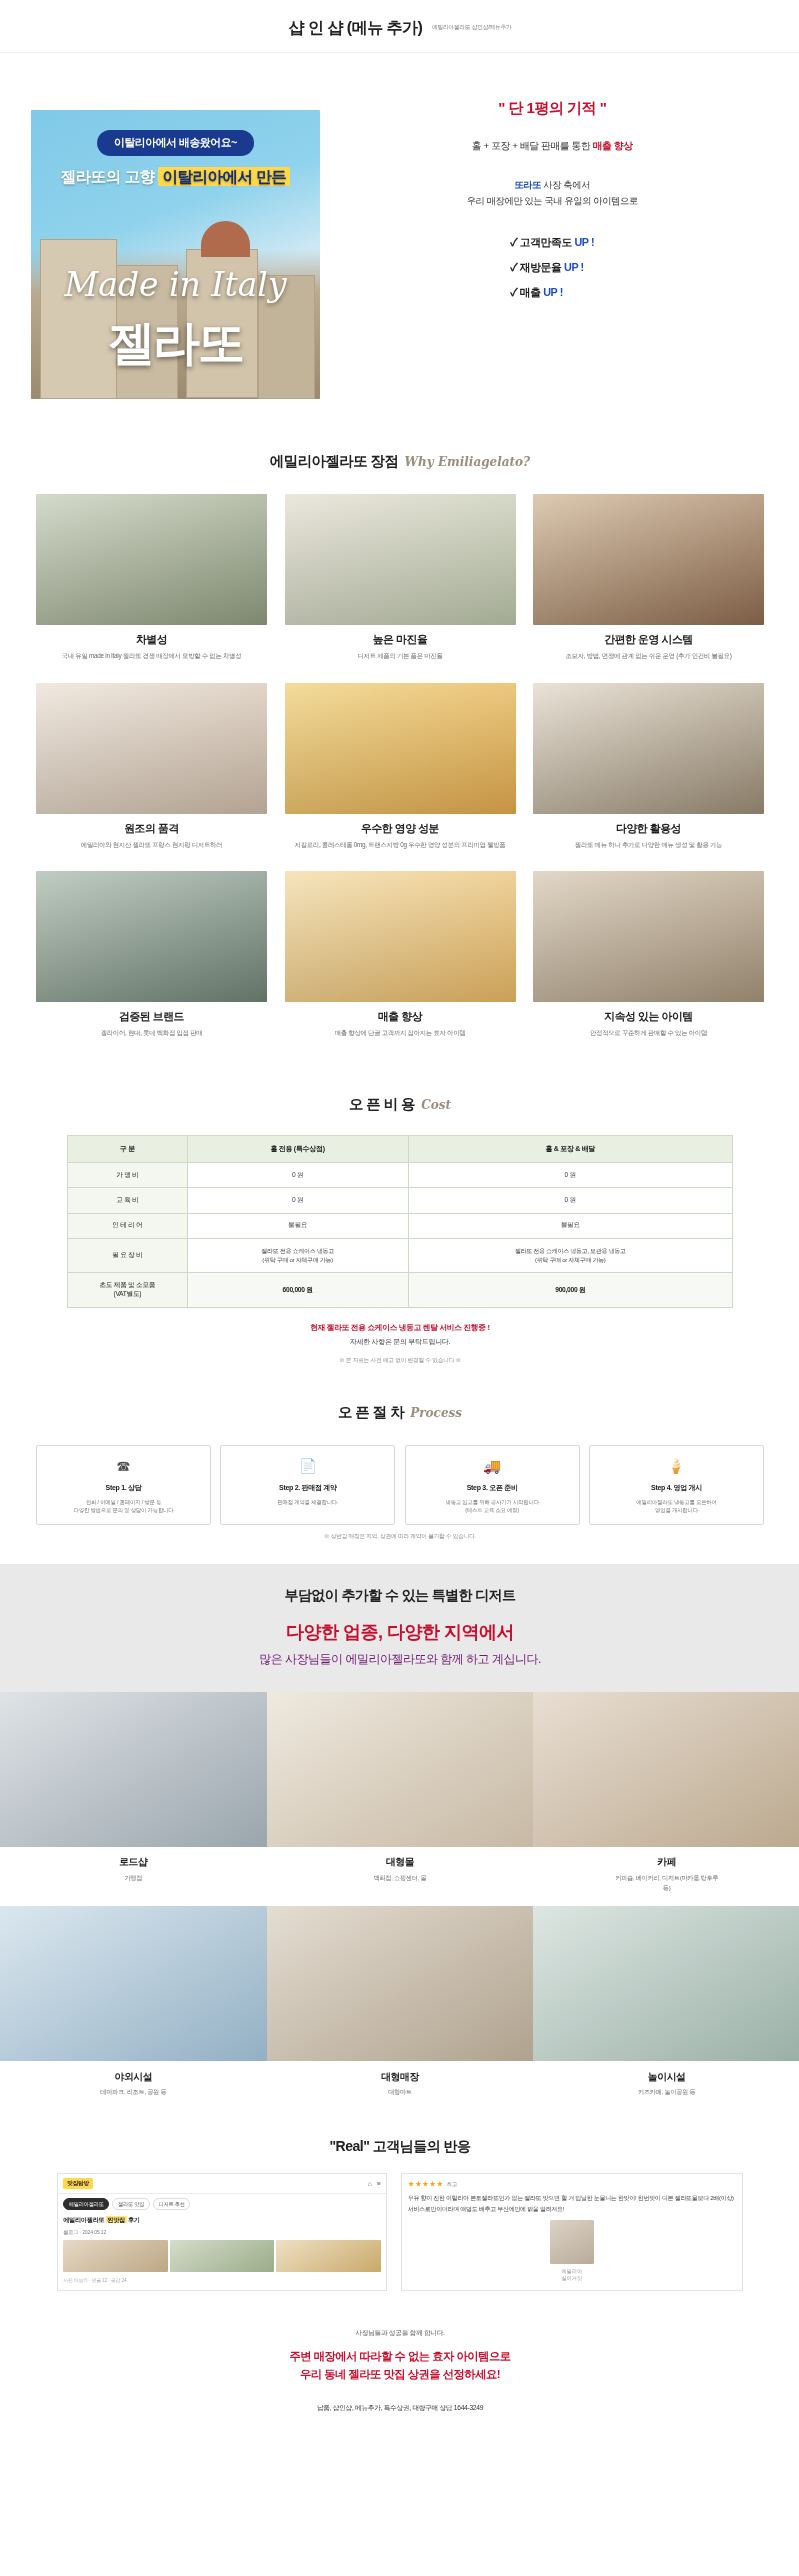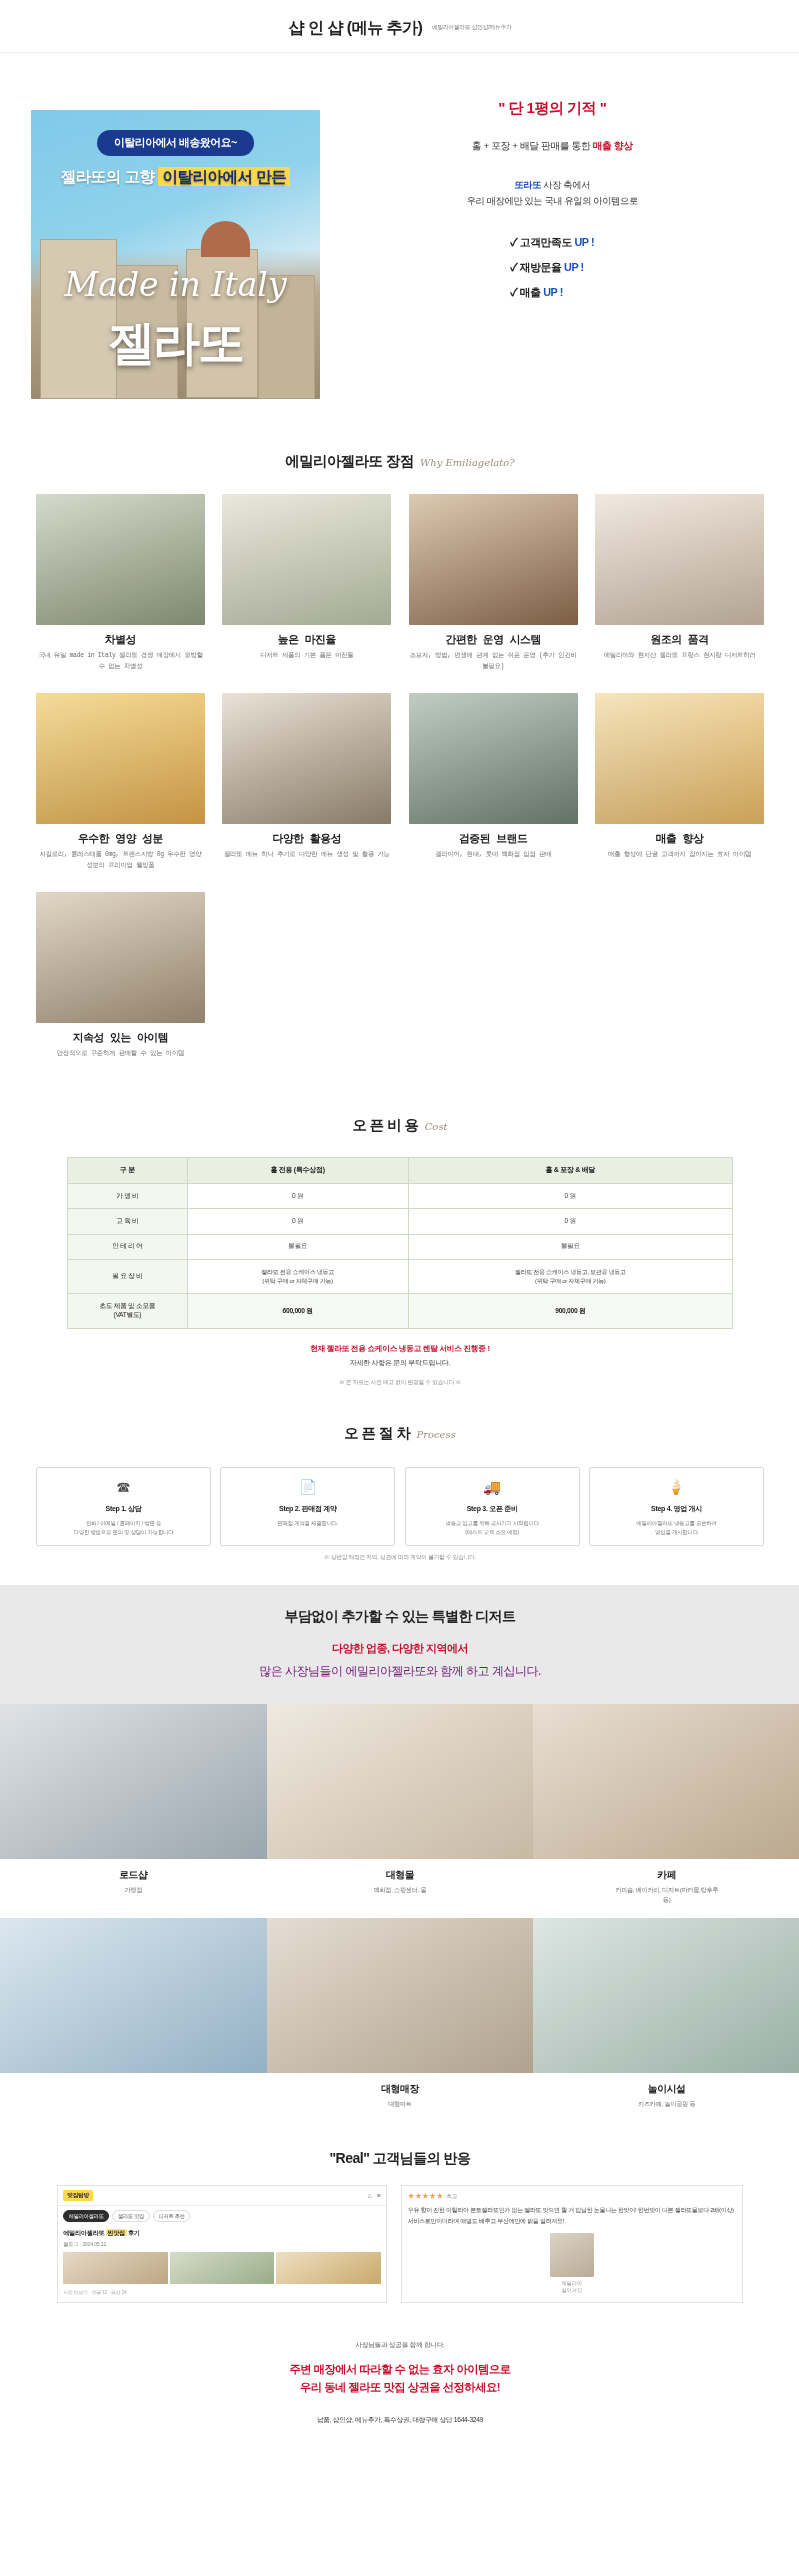--- a/index.html
+++ b/index.html
@@ -163,36 +163,35 @@
 
   
   .sec-title {
     text-align: center;
     font-size: 14.4px;
     font-weight: bold;
     letter-spacing: -0.5px;
     padding: 27px 0 3.1px;
   }
   .sec-title .en {
-    font-size: 10px;
+    font-size: 12px;
     color: #9a8f7d;
-    font-weight: normal;
+    font-weight: bold;
     font-family: "DejaVu Serif", serif;
     font-style: italic;
     margin-left: 6.2px;
     letter-spacing: 0;
   }
 
   
   .adv-grid {
     display: grid;
-    grid-template-columns: repeat(4, 1fr);
+    grid-template-columns: repeat(3, 1fr);
     gap: 20.6px 17.5px;
     padding: 19.6px 36px 29px;
-    font-family: Liberation Mono, monospace;
   }
   .adv-card { text-align: center; }
   .adv-photo {
     width: 100%;
     height: 131px;
     border-radius: 1px;
     position: relative;
     overflow: hidden;
   }
   .adv-photo .ov {
@@ -310,21 +309,21 @@
     text-align: center;
     padding: 23px 10.3px 24px;
   }
   .band-l1 {
     font-size: 14px;
     font-weight: bold;
     letter-spacing: -0.6px;
     margin-bottom: 15.5px;
   }
   .band-l2 {
-    font-size: 11px;
+    font-size: 18px;
     font-weight: bold;
     color: #c8102e;
     letter-spacing: -0.5px;
     margin-bottom: 7.2px;
   }
   .band-l3 {
     font-size: 12px;
     letter-spacing: -0.5px;
     color: #701a75;
   }
@@ -690,20 +689,24 @@
     <div class="place-cell">
       <div class="place-photo" id="pp2" style="background: linear-gradient(150deg, rgb(232, 222, 210), rgb(187, 169, 143));"></div>
       <div class="place-meta">
         <div class="place-name">카페</div>
         <div class="place-desc" style="white-space:pre-line">커피숍, 베이커리, 디저트(마카롱,탕후루
 등)</div>
       </div>
     </div>
     <div class="place-cell">
       <div class="place-photo" id="pp3" style="background: linear-gradient(150deg, rgb(219, 231, 239), rgb(147, 176, 196));"></div>
+      <div class="place-meta">
+        <div class="place-name">야외시설</div>
+        <div class="place-desc" style="white-space:pre-line">테마파크, 리조트, 공원 등</div>
+      </div>
     </div>
     <div class="place-cell">
       <div class="place-photo" id="pp4" style="background: linear-gradient(150deg, rgb(228, 221, 210), rgb(176, 162, 142));"></div>
       <div class="place-meta">
         <div class="place-name">대형매장</div>
         <div class="place-desc" style="white-space:pre-line">대형마트</div>
       </div>
     </div>
     <div class="place-cell">
       <div class="place-photo" id="pp5" style="background: linear-gradient(150deg, rgb(221, 230, 226), rgb(154, 176, 167));"></div>

